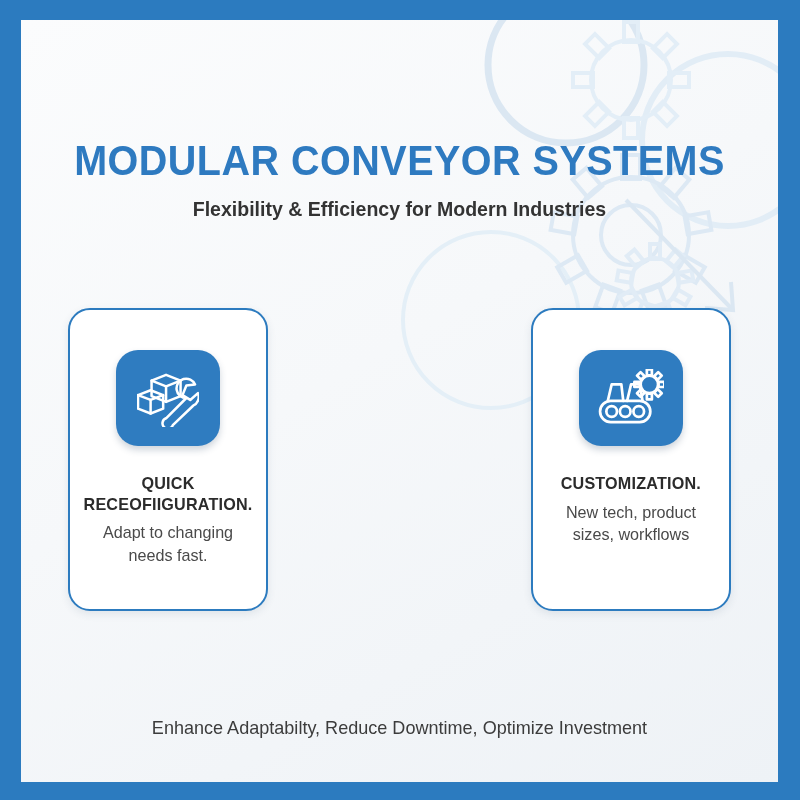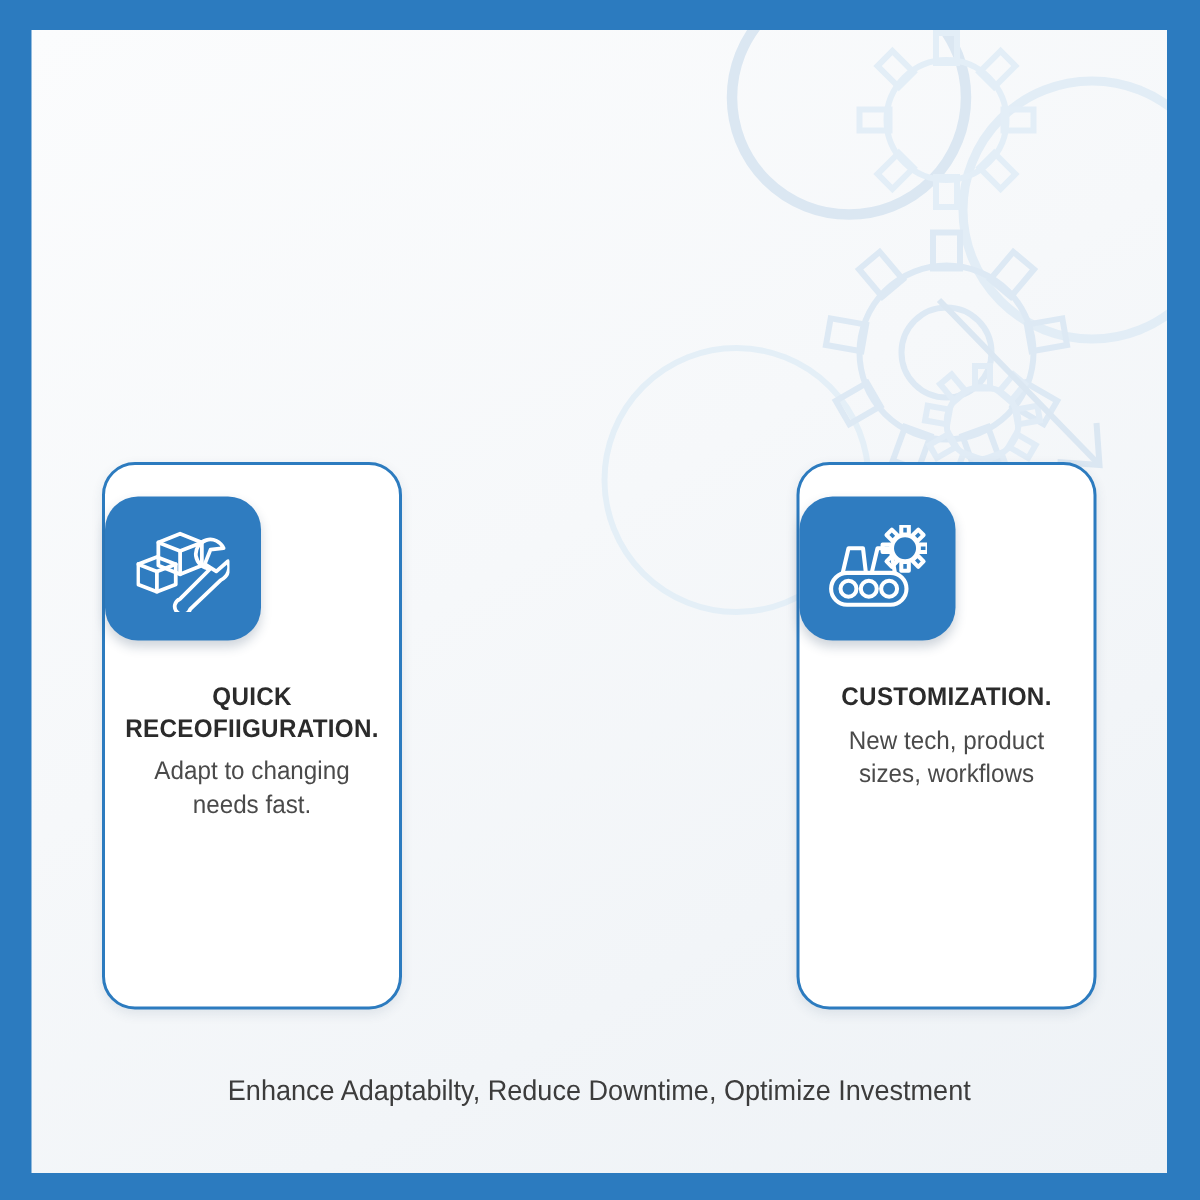--- a/index.html
+++ b/index.html
@@ -75,29 +75,30 @@
     position: absolute;
     top: 288px;
     left: 47px;
     width: 663px;
     display: flex;
     justify-content: space-between;
   }
   .card {
     position: relative;
     width: 200px;
-    height: 365px;
+    height: 303px;
     background: #ffffff;
     border: 2px solid #2C7BBF;
     border-radius: 22px;
     box-shadow: 0 3px 8px rgba(40, 70, 100, 0.10);
     display: flex;
     flex-direction: column;
+    align-items: center;
     box-sizing: border-box;
-    padding-top: 21px;
+    padding-top: 40px;
   }
   .icon-tile {
     width: 104px;
     height: 96px;
     border-radius: 22px;
     background: #2F7CC0;
     display: flex;
     align-items: center;
     justify-content: center;
     box-shadow: 0 4px 7px rgba(35, 65, 95, 0.22);
@@ -214,20 +215,24 @@
           </g>
         </g>
       </g>
 
       <g fill="none" stroke="#dbe7f2" stroke-width="4">
         <line x1="605" y1="180" x2="710" y2="288"></line>
         <path d="M684 288 L712 290 L710 262"></path>
       </g>
     </svg>
 
+    <div id="header">
+      <h1 id="title">MODULAR CONVEYOR SYSTEMS</h1>
+      <p id="subtitle">Flexibility &amp; Efficiency for Modern Industries</p>
+    </div>
 
     <div id="cards">
 
       <div class="card">
         <div class="icon-tile">
           <svg width="62" height="58" viewBox="0 0 64 60" fill="none" stroke="#ffffff" stroke-width="2.6" stroke-linejoin="round" stroke-linecap="round">
 
             <path d="M30 6 L45 12 L45 28 L30 34 L15 28 L15 12 Z"></path>
             <path d="M15 12 L30 18 L45 12"></path>
             <path d="M30 18 L30 34"></path>

